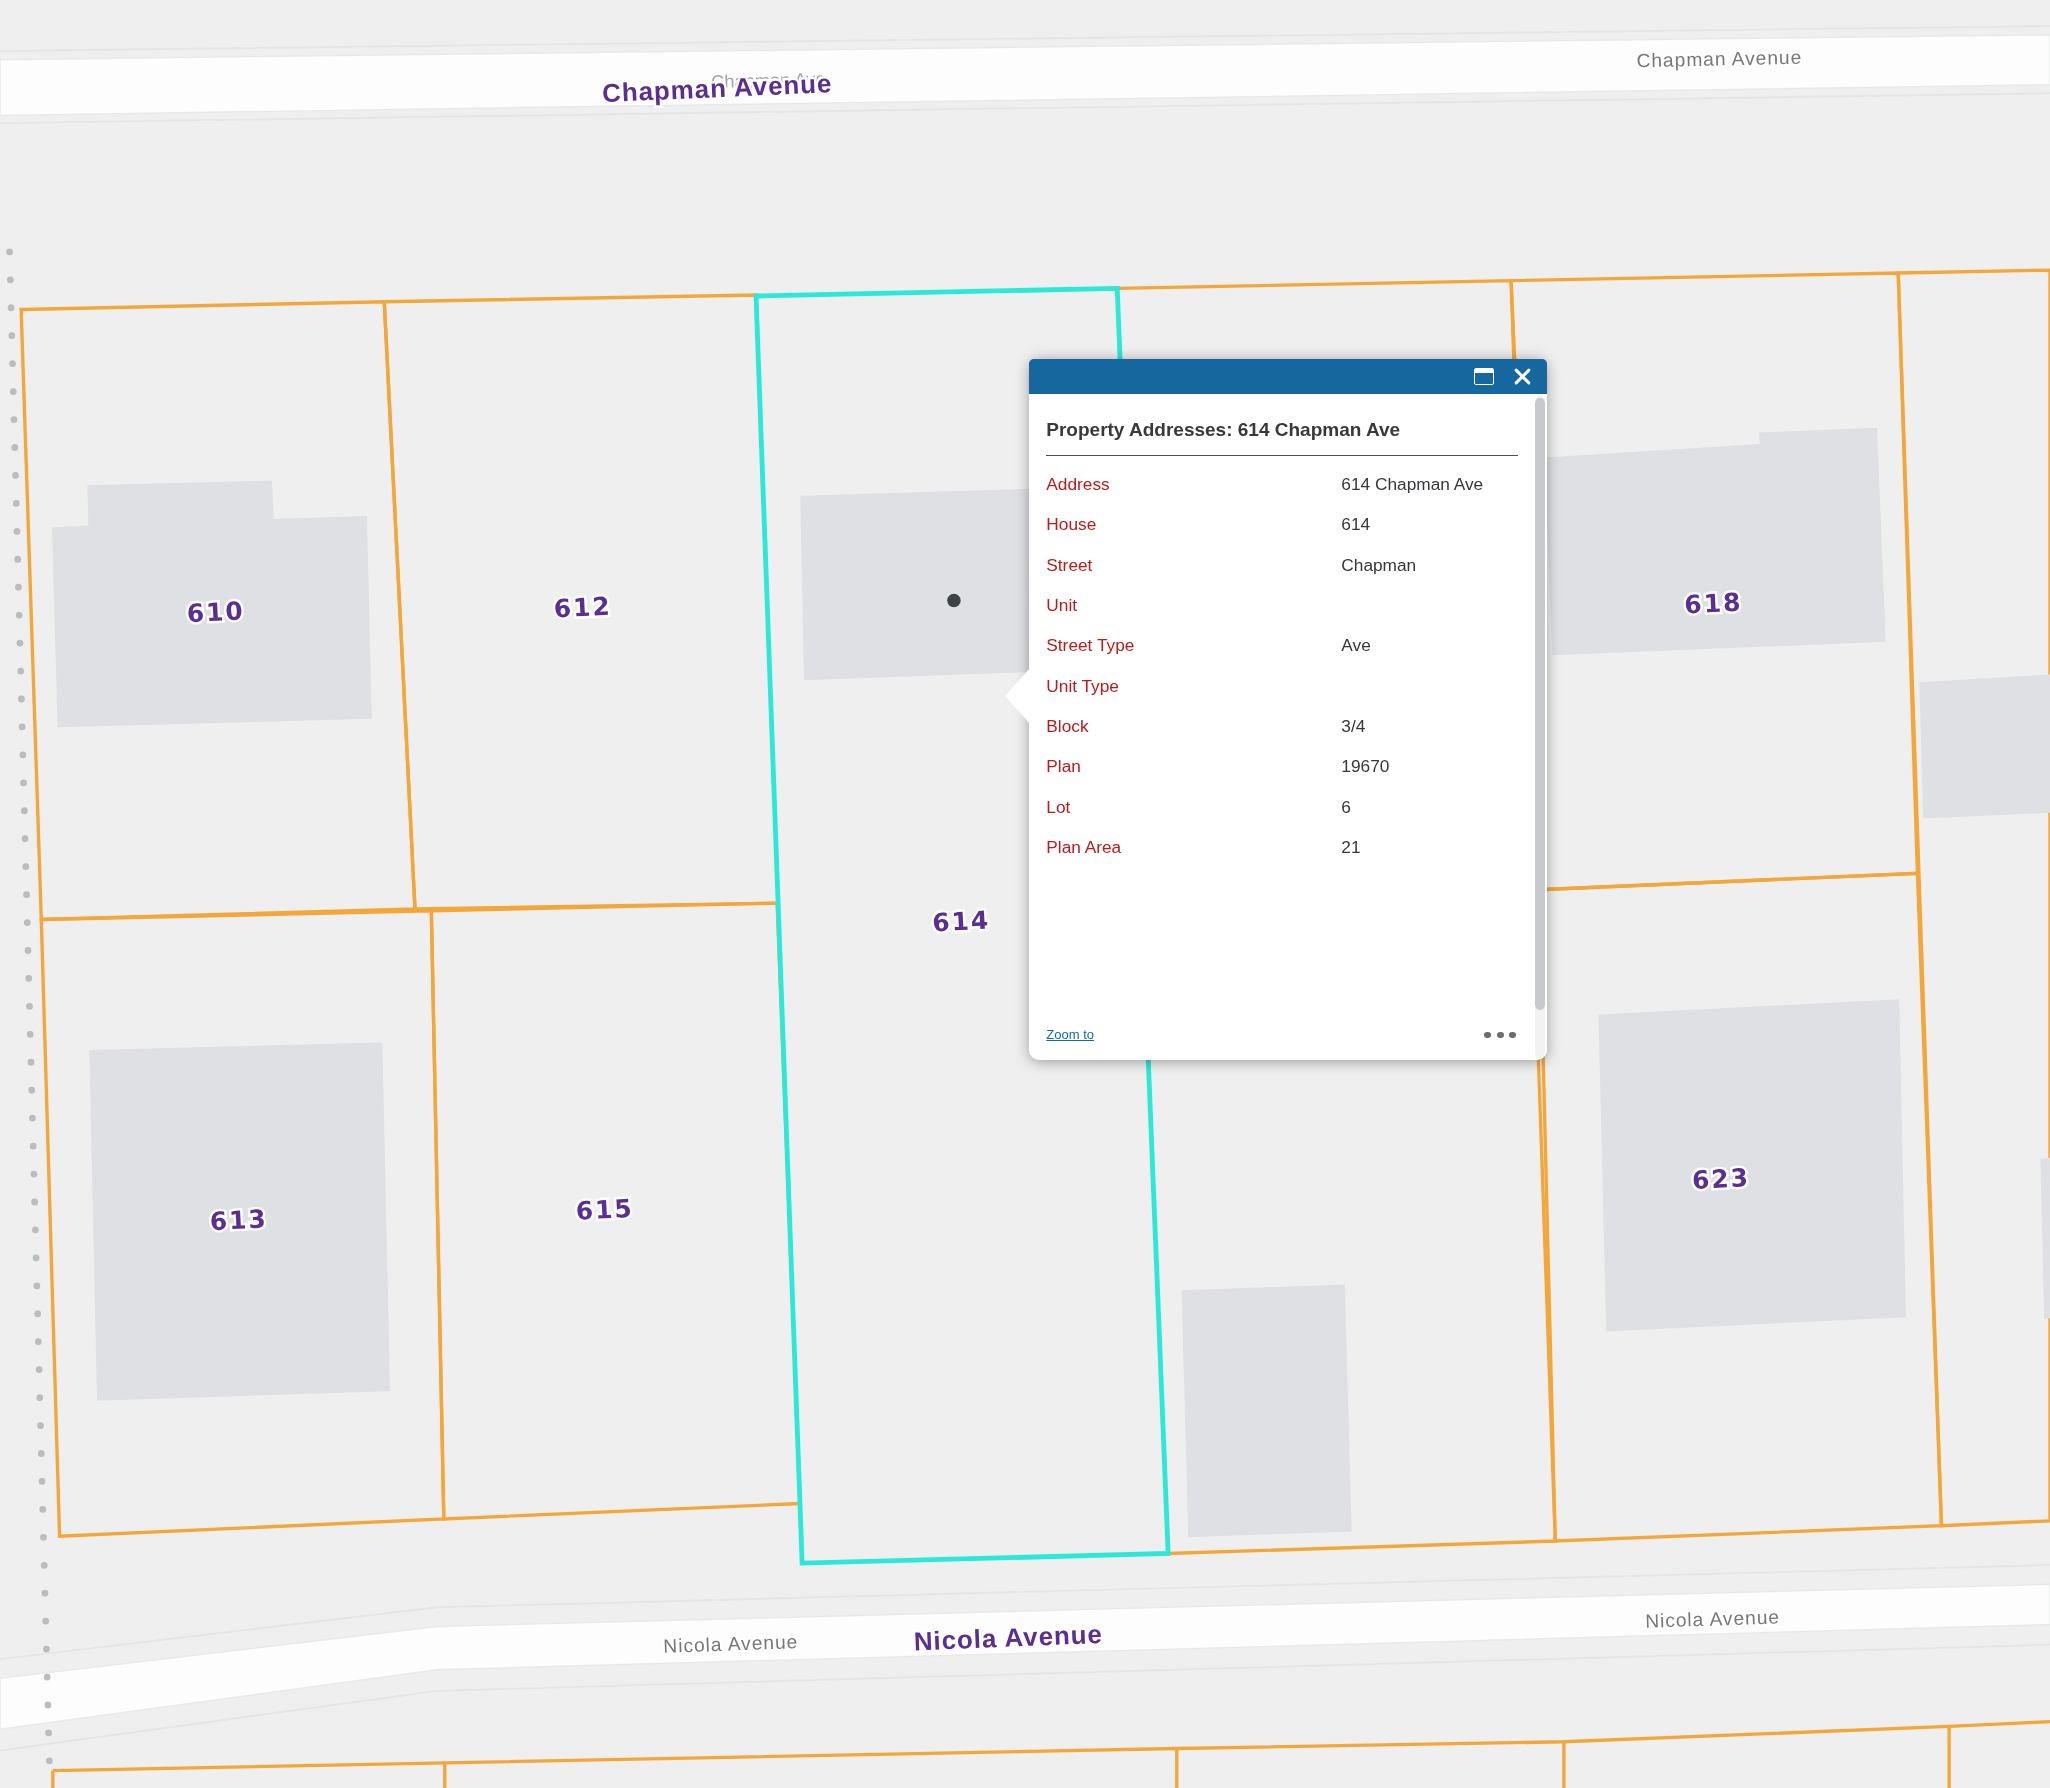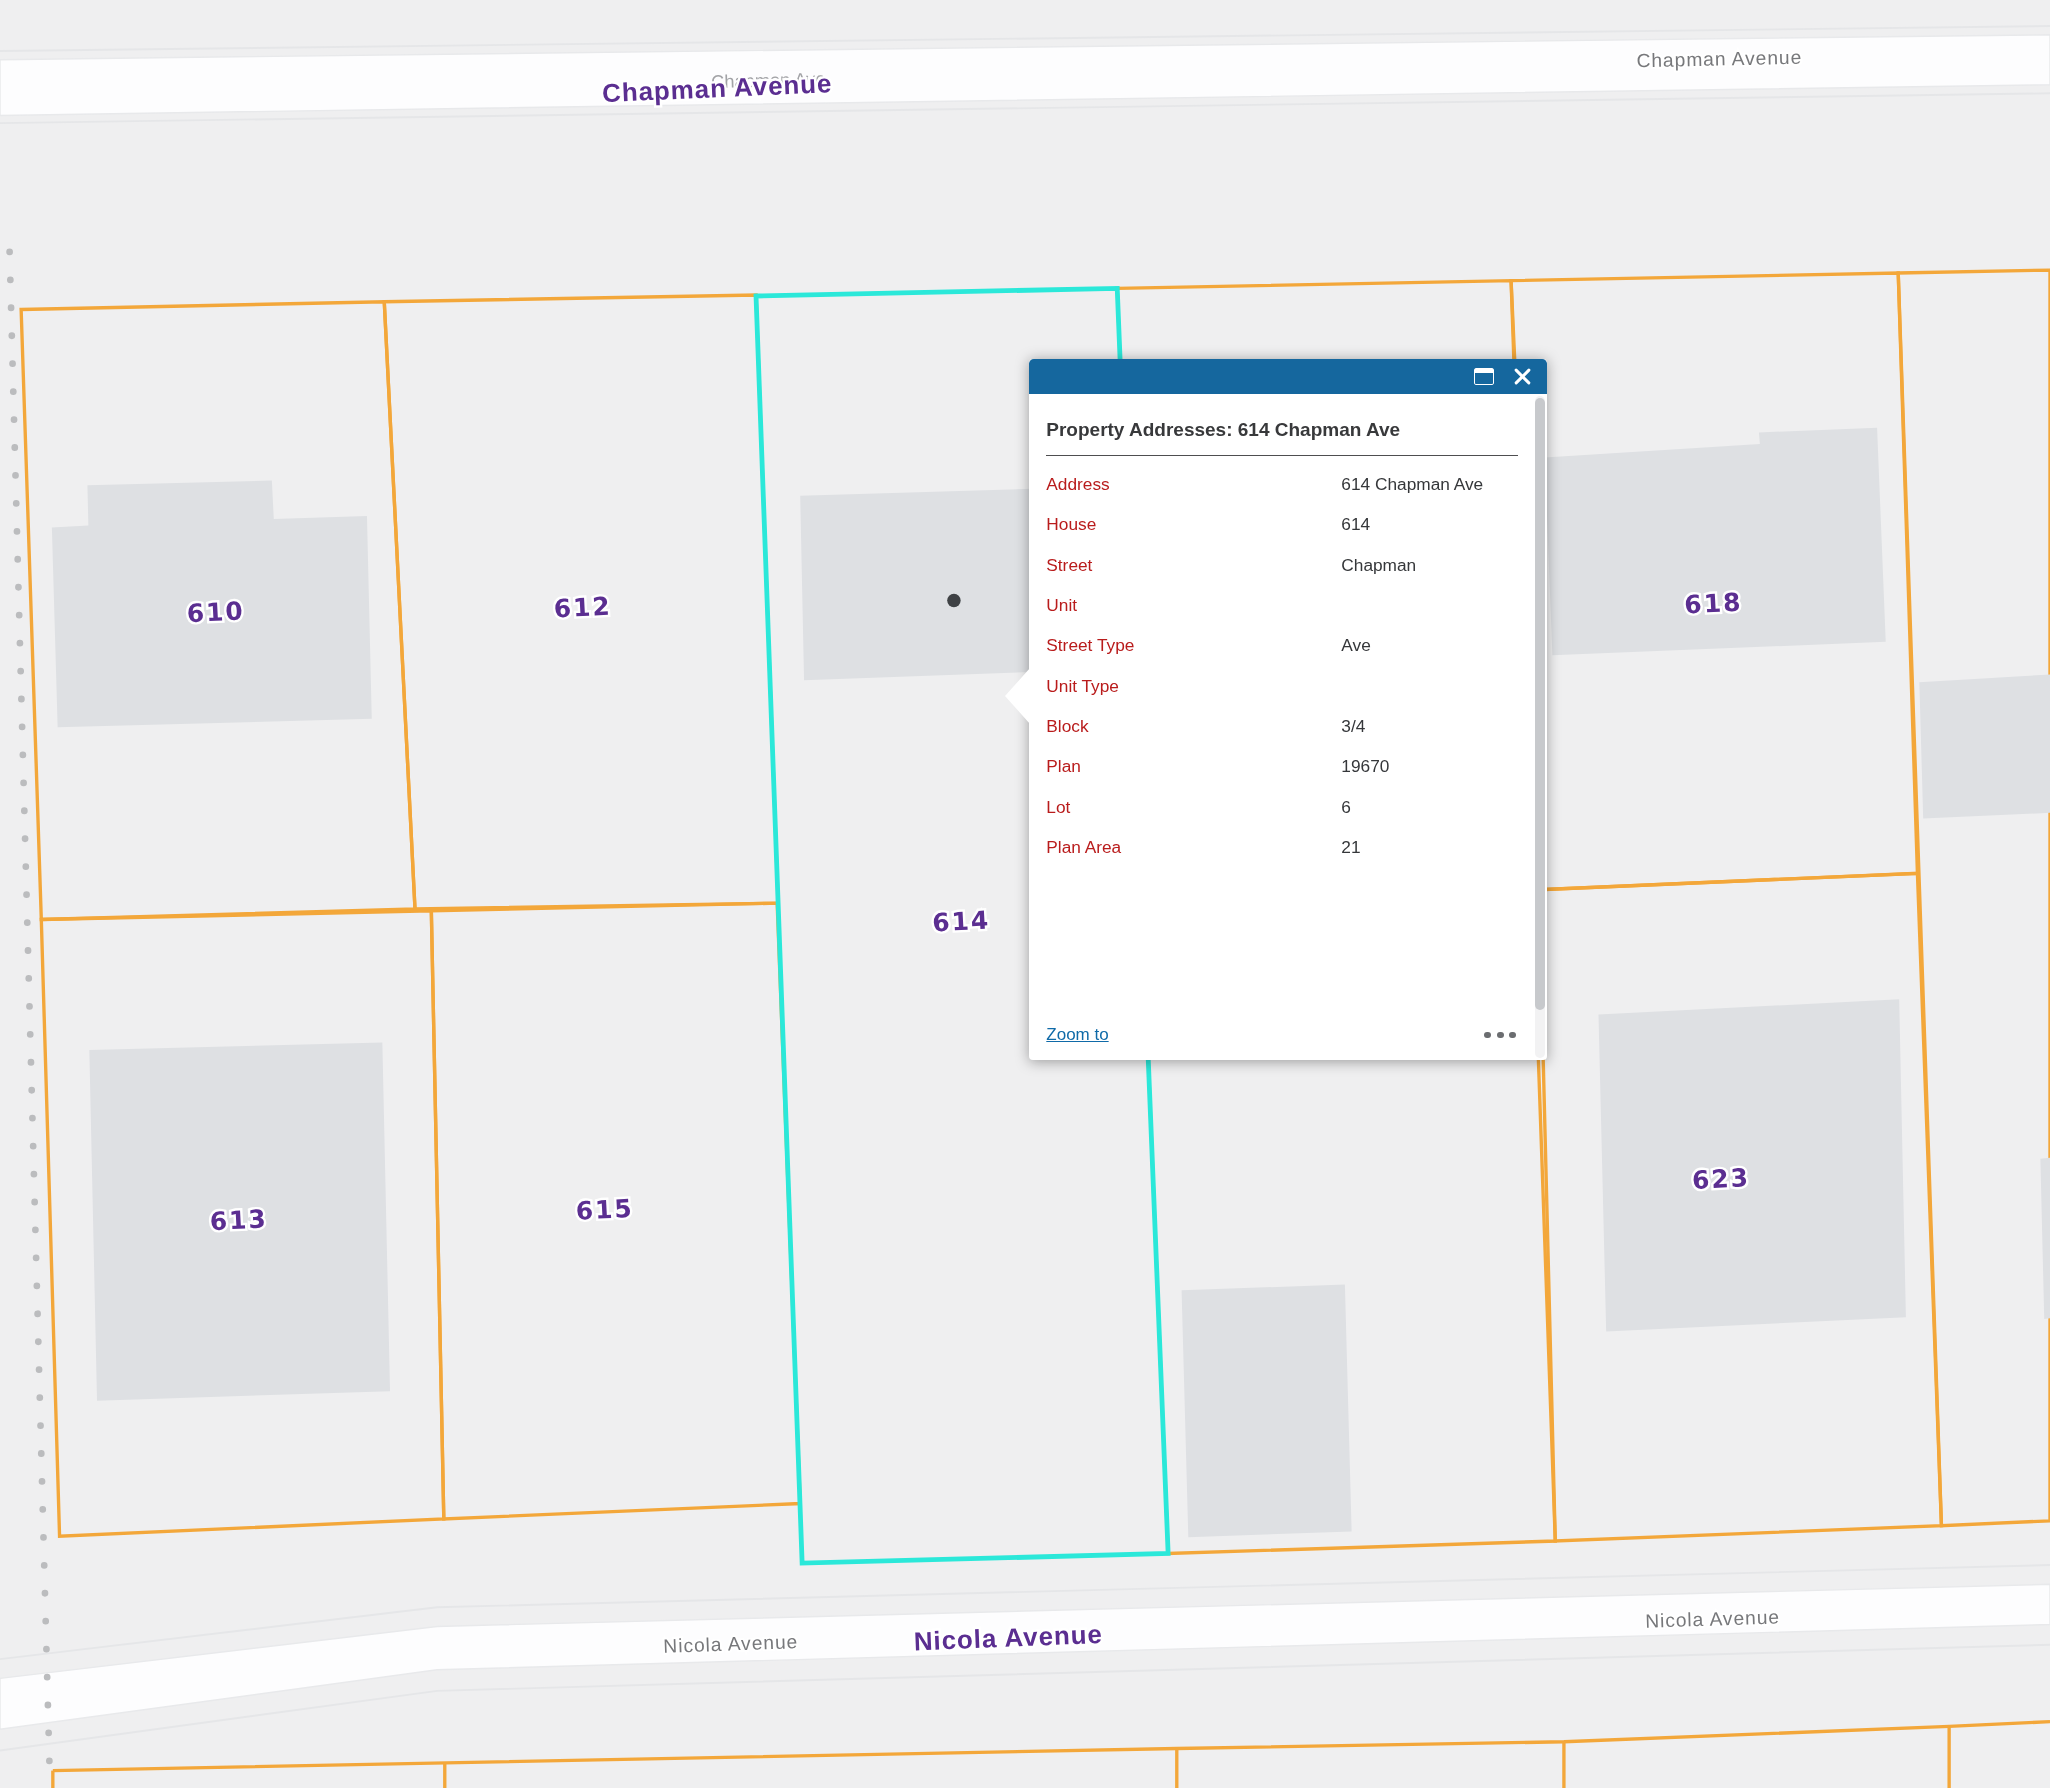--- a/index.html
+++ b/index.html
@@ -15,21 +15,21 @@
               fill:#5B2E91;stroke:#ffffff;stroke-width:5px;paint-order:stroke;
               letter-spacing:1px;text-anchor:middle;}
   .lbl-street-gray{font-family:"Liberation Sans",sans-serif;font-size:20px;
               fill:#77787B;stroke:#ffffff;stroke-width:4px;paint-order:stroke;
               letter-spacing:1px;text-anchor:middle;}
   .lbl-street-ghost{font-family:"Liberation Sans",sans-serif;font-size:19px;
               fill:#A2A3A6;text-anchor:middle;}
 
   
   .popup{position:absolute;left:1029px;top:359px;width:518px;height:701px;
-         background:#ffffff;border-radius:4px;
+         background:#ffffff;border-radius:10px;
          box-shadow:0 1.9px 13.4px rgba(0,0,0,.35);}
   .popup-tail{position:absolute;left:-24px;top:309px;width:0;height:0;
          border-top:28px solid transparent;border-bottom:28px solid transparent;
          border-right:25px solid #ffffff;}
   .popup-header{position:absolute;left:0;top:0;right:0;height:35px;background:#15679E;
          border-radius:4.8px 4.8px 0 0;display:flex;justify-content:flex-end;
          align-items:center;gap:19px;padding-right:15.4px;box-sizing:border-box;}
   .max-icon{width:18px;height:14.4px;border:1.9px solid #fff;border-radius:1.9px;
          position:relative;display:block;cursor:pointer;}
   .max-icon .bar{position:absolute;top:0;left:0;right:0;height:3.8px;background:#fff;}
@@ -42,21 +42,21 @@
          padding:0 29px 0 17.3px;box-sizing:border-box;overflow:hidden;}
   .popup-title{font-size:19px;font-weight:bold;color:#38393B;
          padding:25px 0 14.4px 0;border-bottom:1.9px solid #4E4E50;}
   .fields{margin-top:7.7px;height:540px;overflow:hidden;}
   .field-row{display:grid;grid-template-columns:295px 1fr;padding:6.7px 0;
          font-size:17.3px;line-height:27px;}
   .field-label{color:#b91c1c;}
   .field-value{color:#35373A;word-break:break-word;}
   .popup-footer{position:absolute;left:17.3px;right:29px;bottom:9.6px;height:31px;
          display:flex;justify-content:space-between;align-items:center;}
-  .zoom-link{color:#0F6AA8;text-decoration:underline;font-size:17px;cursor:pointer;text-align:center;}
+  .zoom-link{color:#0F6AA8;text-decoration:underline;font-size:13px;cursor:pointer;text-align:center;}
   .dots{display:flex;gap:5.8px;align-items:center;cursor:pointer;padding:5.8px 1.9px;}
   .dots span{width:6.7px;height:6.7px;border-radius:50%;background:#6B6D70;display:block;}
 
   .scroll-track{position:absolute;right:1.9px;top:37px;bottom:1.9px;width:10.6px;
          background:#F2F2F3;border-radius:5.8px;}
   .scroll-thumb{position:absolute;top:1.9px;left:0;width:10.6px;height:612px;
          background:#C7C9CC;border-radius:5.8px;cursor:pointer;}
 </style>
 </head>
 <body>

